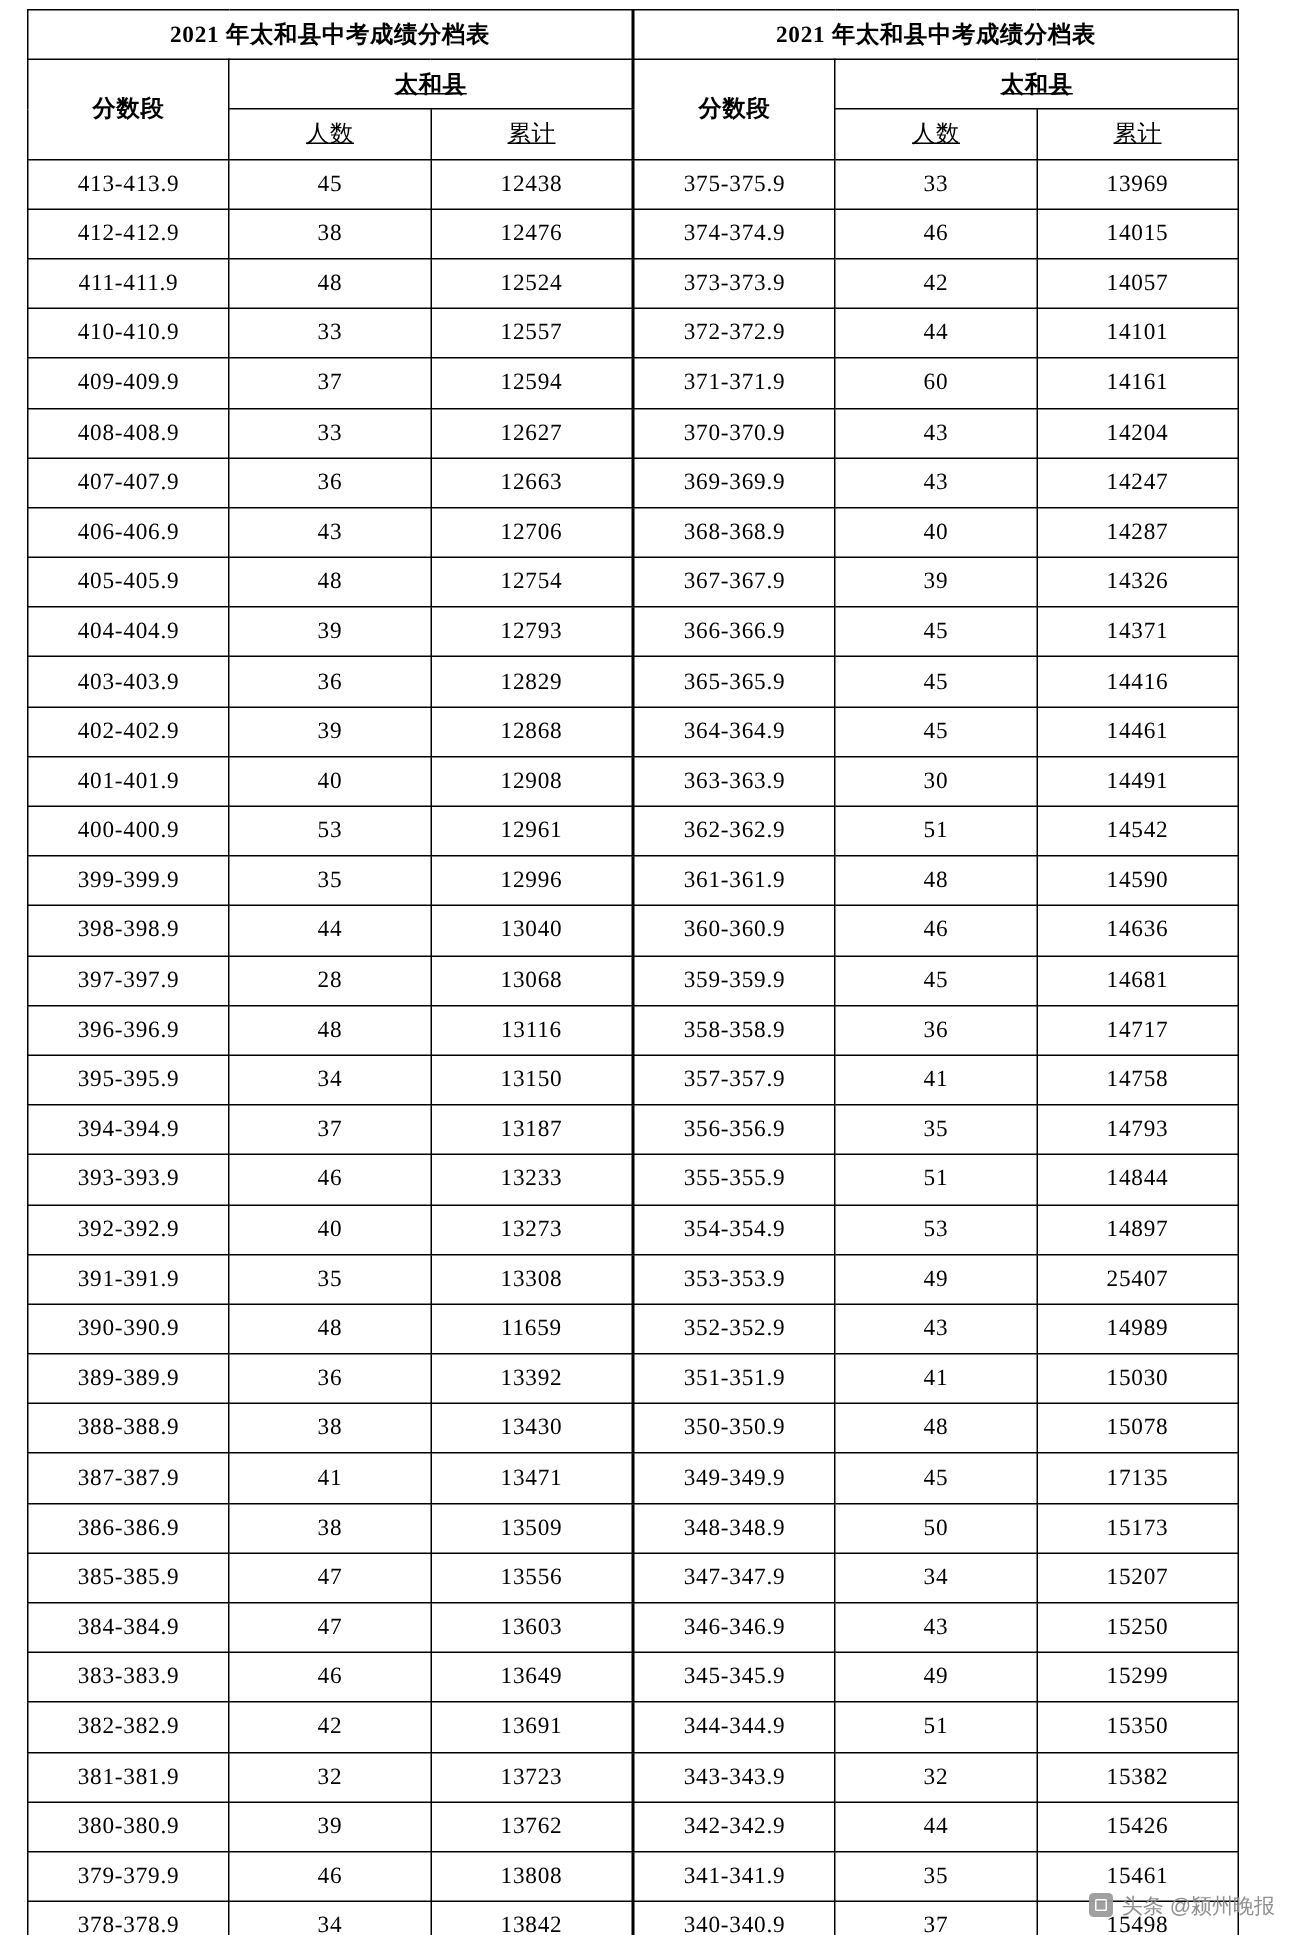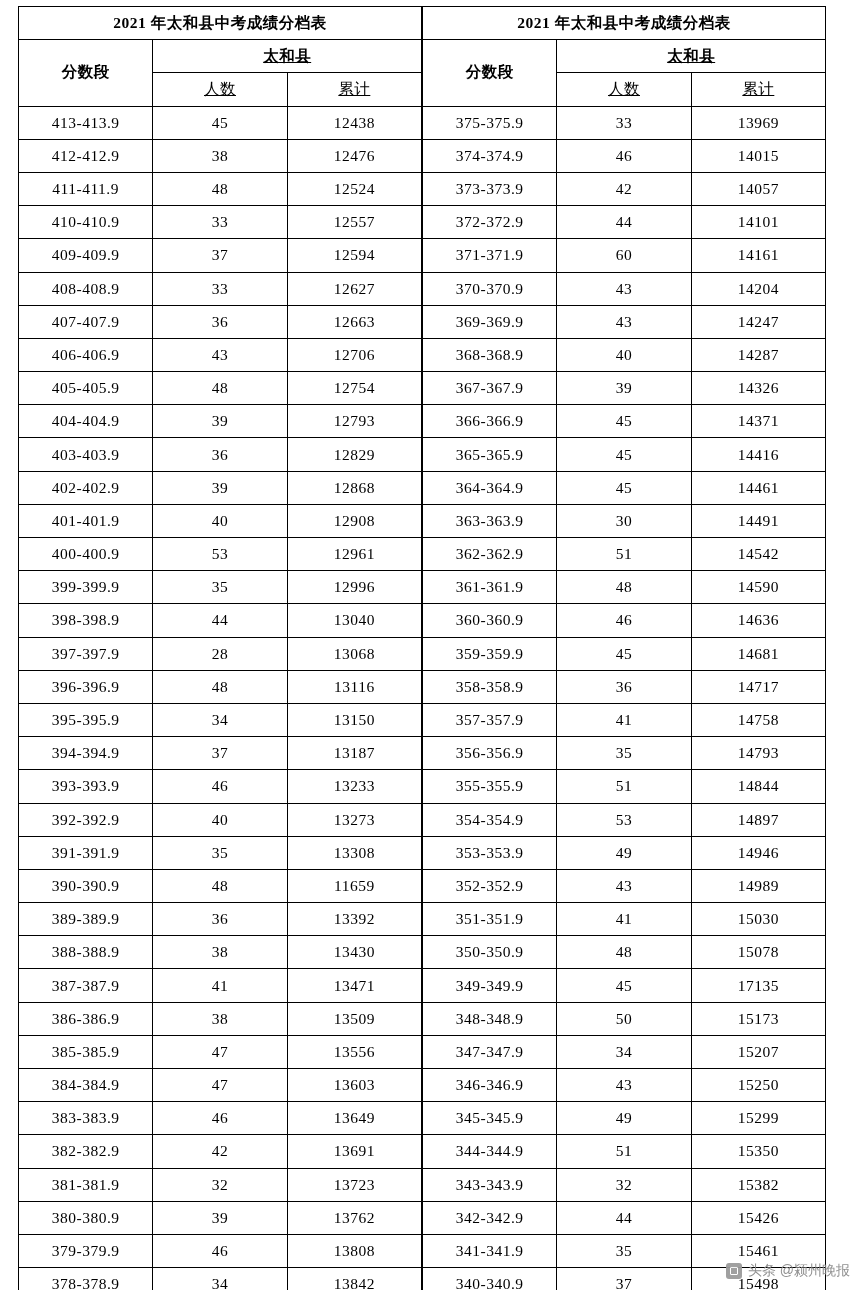--- a/index.html
+++ b/index.html
@@ -70,21 +70,21 @@
   .col-cum  { width: 34%; }
 
   td.num {
     font-size: 15.5px;
   }
   .watermark {
     position: absolute;
     right: 16px;
     bottom: 10px;
     display: flex;
-    align-items: center;
+    align-items: flex-start;
     gap: 6px;
     font-family: "Liberation Sans", "DejaVu Sans", sans-serif;
     font-size: 14px;
     color: #8a8a8a;
     opacity: 0.95;
   }
   .wm-logo {
     width: 16px;
     height: 16px;
     border-radius: 3px;
@@ -428,21 +428,21 @@
             <td class="num col-cum">14844</td>
           </tr>
           <tr>
             <td class="num col-range">354-354.9</td>
             <td class="num col-count">53</td>
             <td class="num col-cum">14897</td>
           </tr>
           <tr>
             <td class="num col-range">353-353.9</td>
             <td class="num col-count">49</td>
-            <td class="num col-cum">14946</td>
+            <td class="num col-cum">25407</td>
           </tr>
           <tr>
             <td class="num col-range">352-352.9</td>
             <td class="num col-count">43</td>
             <td class="num col-cum">14989</td>
           </tr>
           <tr>
             <td class="num col-range">351-351.9</td>
             <td class="num col-count">41</td>
             <td class="num col-cum">15030</td>

